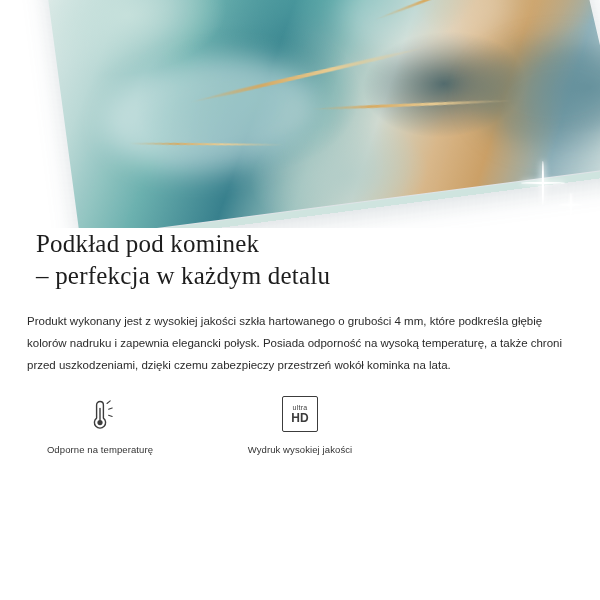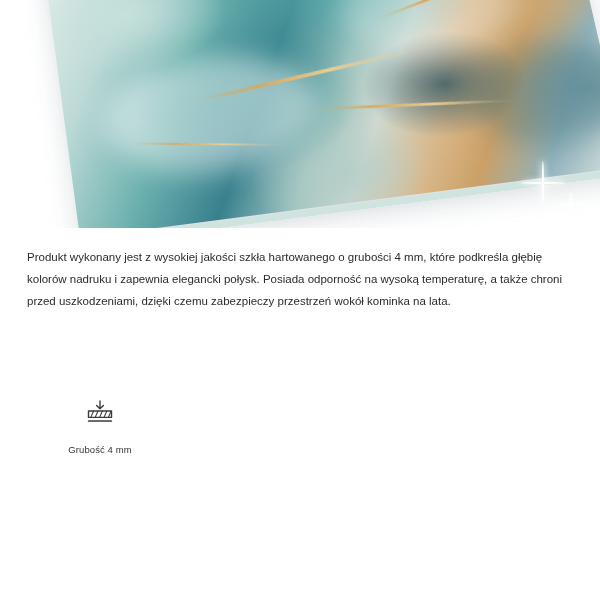--- a/index.html
+++ b/index.html
@@ -224,36 +224,49 @@
         <div class="art-streak s3"></div>
         <div class="art-streak s4"></div>
       </div>
     </div>
     <div class="glass-edge"></div>
     <div class="sparkle sp1"></div>
     <div class="sparkle sp2"></div>
   </div>
 
   <div class="content">
+    <h1 class="headline">
+      <span class="l1">Podkład pod kominek</span>
+      <span class="l2">– perfekcja w każdym detalu</span>
+    </h1>
     <p class="paragraph">Produkt wykonany jest z wysokiej jakości szkła hartowanego o grubości 4 mm, które podkreśla głębię kolorów nadruku i zapewnia elegancki połysk. Posiada odporność na wysoką temperaturę, a także chroni przed uszkodzeniami, dzięki czemu zabezpieczy przestrzeń wokół kominka na lata.</p>
   </div>
 
   <div class="features">
 
-
-
-
-
-
     <div class="feature">
       <div class="icon-box">
-        <svg width="40" height="38" viewBox="0 0 40 38" aria-hidden="true">
-          <path class="stroke" d="M20 6v7.5M16.6 10.4L20 13.8l3.4-3.4"></path>
-          <rect class="stroke" x="8.5" y="16" width="23" height="6.4"></rect>
-          <path class="thin" d="M10.8 22.4l2.8-6.4M15.2 22.4l2.8-6.4M19.6 22.4l2.8-6.4M24 22.4l2.8-6.4M28.4 22.4l2.6-6"></path>
-          <path class="stroke" d="M8.5 26h23"></path>
+        <svg width="38" height="40" viewBox="0 0 38 40" aria-hidden="true">
+          <path class="stroke" d="M19 7.5a3.4 3.4 0 0 0-3.4 3.4v13.2a5.6 5.6 0 1 0 6.8 0V10.9A3.4 3.4 0 0 0 19 7.5z"></path>
+          <path class="stroke" d="M19 14.5v11.8"></path>
+          <circle cx="19" cy="28.6" r="2.6" fill="#3c3c3c" stroke="none"></circle>
+          <path class="thin" d="M26 9.5l3.2-2.6M27.6 15.2l3.6-1.2M27.6 21.2l3.6 1.2"></path>
         </svg>
       </div>
-      <div class="caption">Grubość 4 mm</div>
+      <div class="caption">Odporne na temperaturę</div>
     </div>
+
+    <div class="feature">
+      <div class="icon-box">
+        <div class="ultra-hd">
+          <span class="u">ultra</span>
+          <span class="hd">HD</span>
+        </div>
+      </div>
+      <div class="caption">Wydruk wysokiej jakości</div>
+    </div>
+
+
+
+
 
   </div>
 </div>
 
 </body></html>

